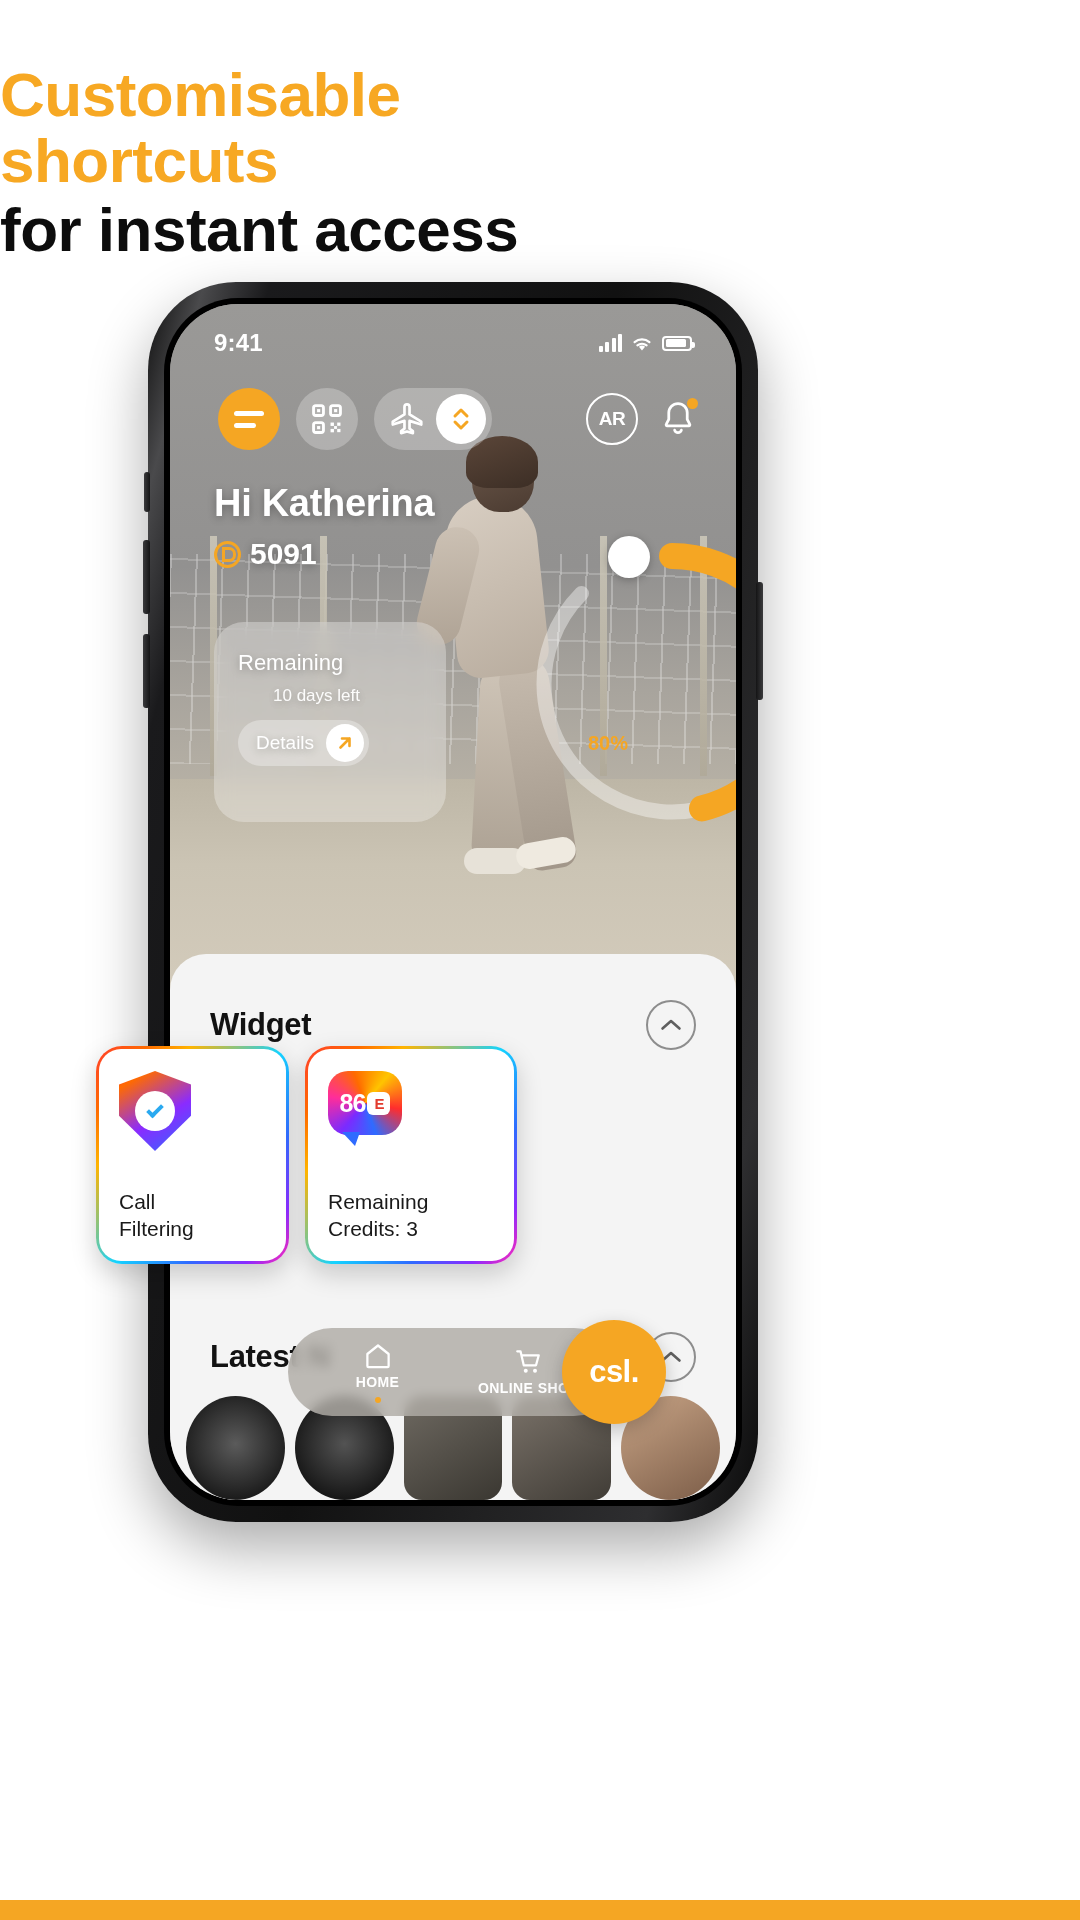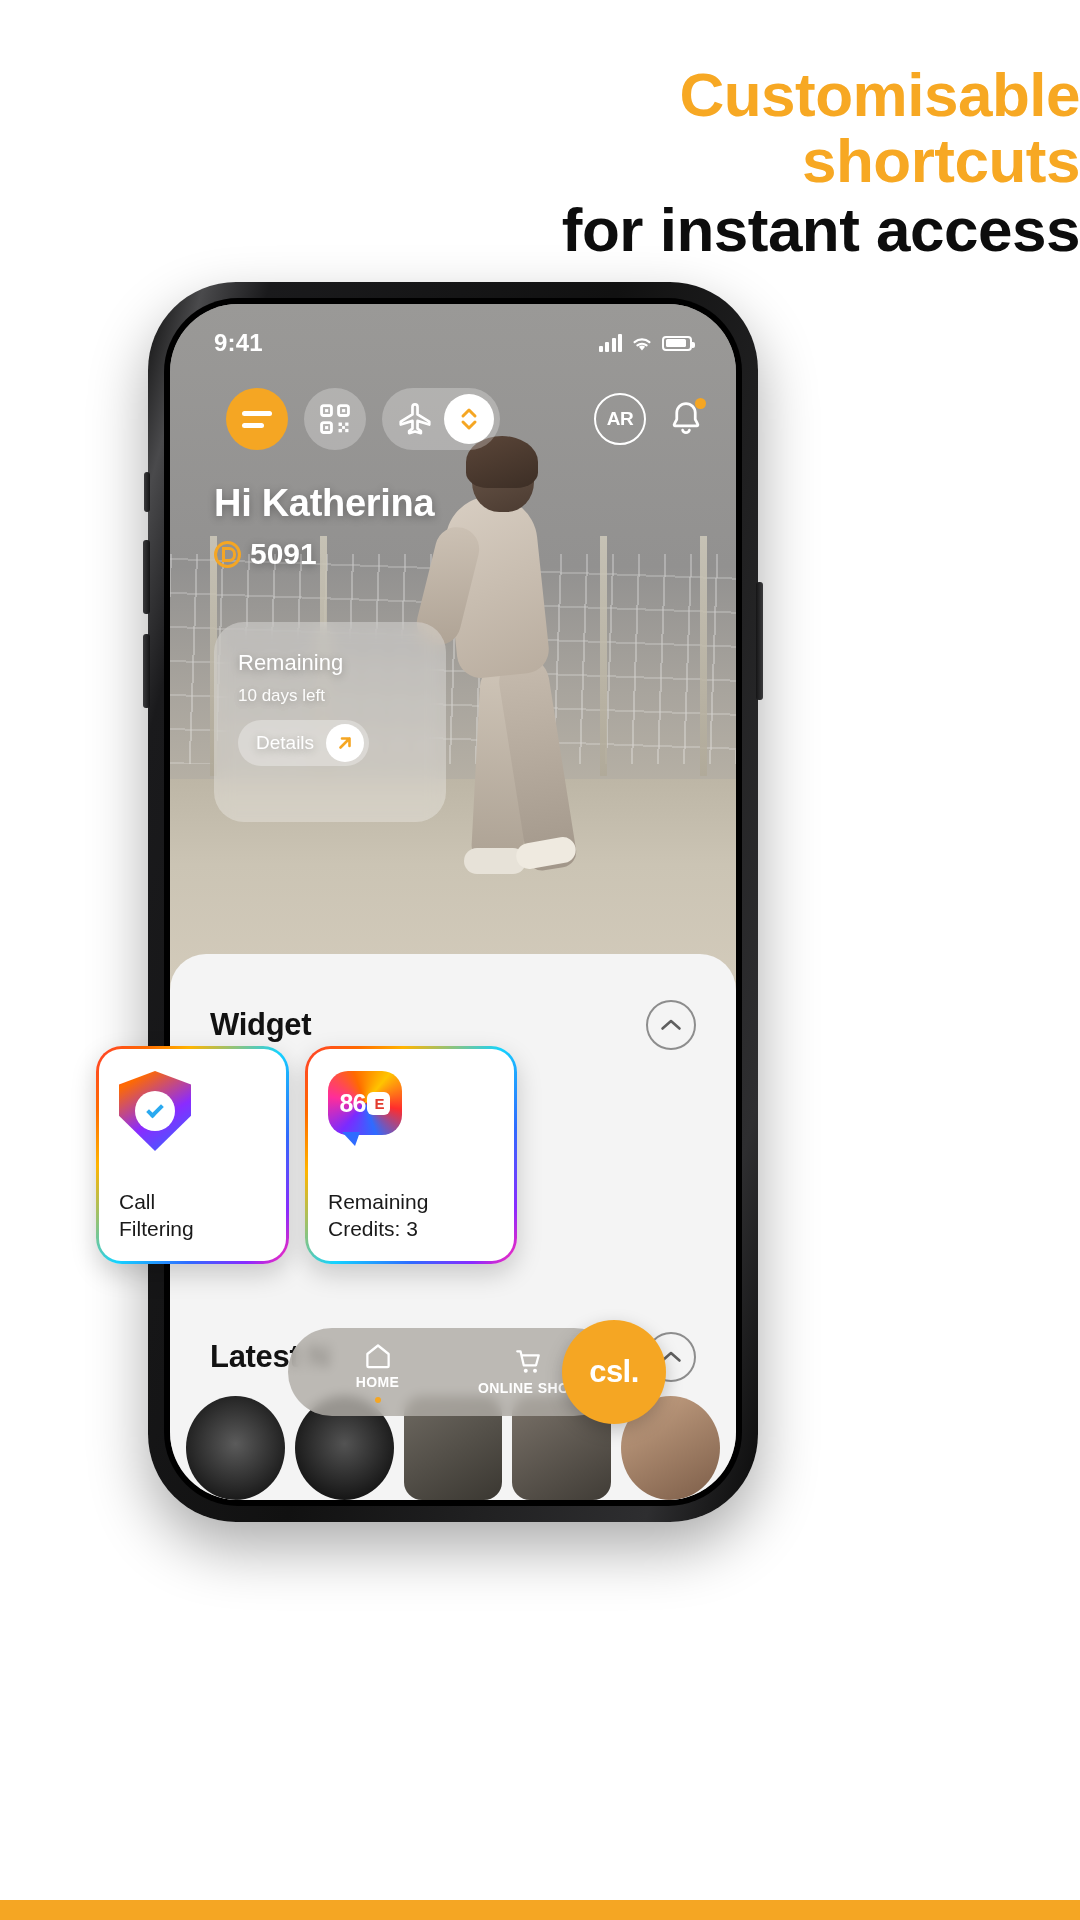--- a/index.html
+++ b/index.html
@@ -7,21 +7,21 @@
     width: 1080px; height: 1920px;
     background: #ffffff;
     font-family: "Liberation Sans", sans-serif;
     overflow: hidden;
   }
   #root { position: relative; width: 1080px; height: 1920px; background: #fff; }
 
   
   .headline {
     position: absolute; top: 62px; left: 0; width: 1080px;
-    text-align: right;
+    text-align: left;
     line-height: 1.06;
   }
   .headline .l1, .headline .l2 {
     display: block;
     font-size: 62px; font-weight: 700; letter-spacing: -0.5px;
     color: #F7A823;
   }
   .headline .l3 {
     display: block;
     font-size: 62px; font-weight: 700; letter-spacing: -0.5px;
@@ -148,21 +148,21 @@
     position: relative; padding: 1.5px;
   }
   .batt::after {
     content: ""; position: absolute; right: -5px; top: 4px;
     width: 3px; height: 6px; background: #fff; border-radius: 0 2px 2px 0;
   }
   .batt span { display: block; height: 100%; width: 88%; background: #fff; border-radius: 1.5px; }
 
   
   .quickrow {
-    position: absolute; left: 16px; top: 84px; width: 100%;
+    position: absolute; left: 8px; top: 84px; width: 100%;
     display: flex; align-items: center; padding: 0 40px;
   }
   .qa {
     width: 62px; height: 62px; border-radius: 50%;
     display: flex; align-items: center; justify-content: center;
     flex: none;
   }
   .qa-menu { background: #F5A623; margin-right: 16px; }
   .qa-menu .bars { width: 30px; }
   .qa-menu .bars b { display: block; height: 5px; border-radius: 3px; background: #fff; }
@@ -221,21 +221,21 @@
     width: 232px; height: 200px;
     border-radius: 30px;
     background: rgba(255,255,255,.30);
     backdrop-filter: blur(9px);
     padding: 22px 0 0 24px;
     color: #fff;
     text-shadow: 0 2px 8px rgba(0,0,0,.28);
   }
   .dc-amount { font-size: 35px; font-weight: 700; letter-spacing: -.5px; }
   .dc-remaining { font-size: 22px; font-weight: 500; margin-top: 6px; }
-  .dc-days { font-size: 17px; font-weight: 400; margin-top: 10px; opacity: .95; }
+  .dc-days { font-size: 17px; font-weight: 400; margin-top: 10px; opacity: .95; margin-left: 35px; }
   .dc-details {
     margin-top: 14px; display: inline-flex; align-items: center;
     height: 46px; border-radius: 26px;
     background: rgba(255,255,255,.32);
     padding: 0 5px 0 18px; gap: 12px;
   }
   .dc-details .lbl { font-size: 19px; font-weight: 500; text-align: center; }
   .dc-arrow {
     width: 38px; height: 38px; border-radius: 50%; background: #fff;
     display: flex; align-items: center; justify-content: center;
@@ -526,20 +526,28 @@
         </div>
 
         <div class="greeting">
           <div class="greet-name">Hi Katherina</div>
           <div class="greet-points">
             <span class="pt-icon"></span>
             <span class="greet-val">5091</span>
           </div>
         </div>
 
+        <div class="gauge">
+          <svg viewBox="0 0 300 300">
+            <path d="M150 22 a128 128 0 1 1 -90.5 37.5" fill="none" stroke="rgba(255,255,255,.40)" stroke-width="15" stroke-linecap="round"></path>
+            <path d="M150 22 a128 128 0 0 1 30 252.4" fill="none" stroke="#F5A623" stroke-width="26" stroke-linecap="round"></path>
+          </svg>
+          <div class="gauge-knob"></div>
+          <div class="gauge-pct">80%</div>
+        </div>
 
         <div class="datacard">
           <div class="dc-remaining">Remaining</div>
           <div class="dc-days">10 days left</div>
           <div class="dc-details">
             <span class="lbl">Details</span>
             <span class="dc-arrow">
               <svg width="20" height="20" viewBox="0 0 20 20">
                 <path d="M5.5 14.5L14.5 5.5M7 5.5h7.5V13" fill="none" stroke="#F5A623" stroke-width="2.6" stroke-linecap="round" stroke-linejoin="round"></path>
               </svg>

